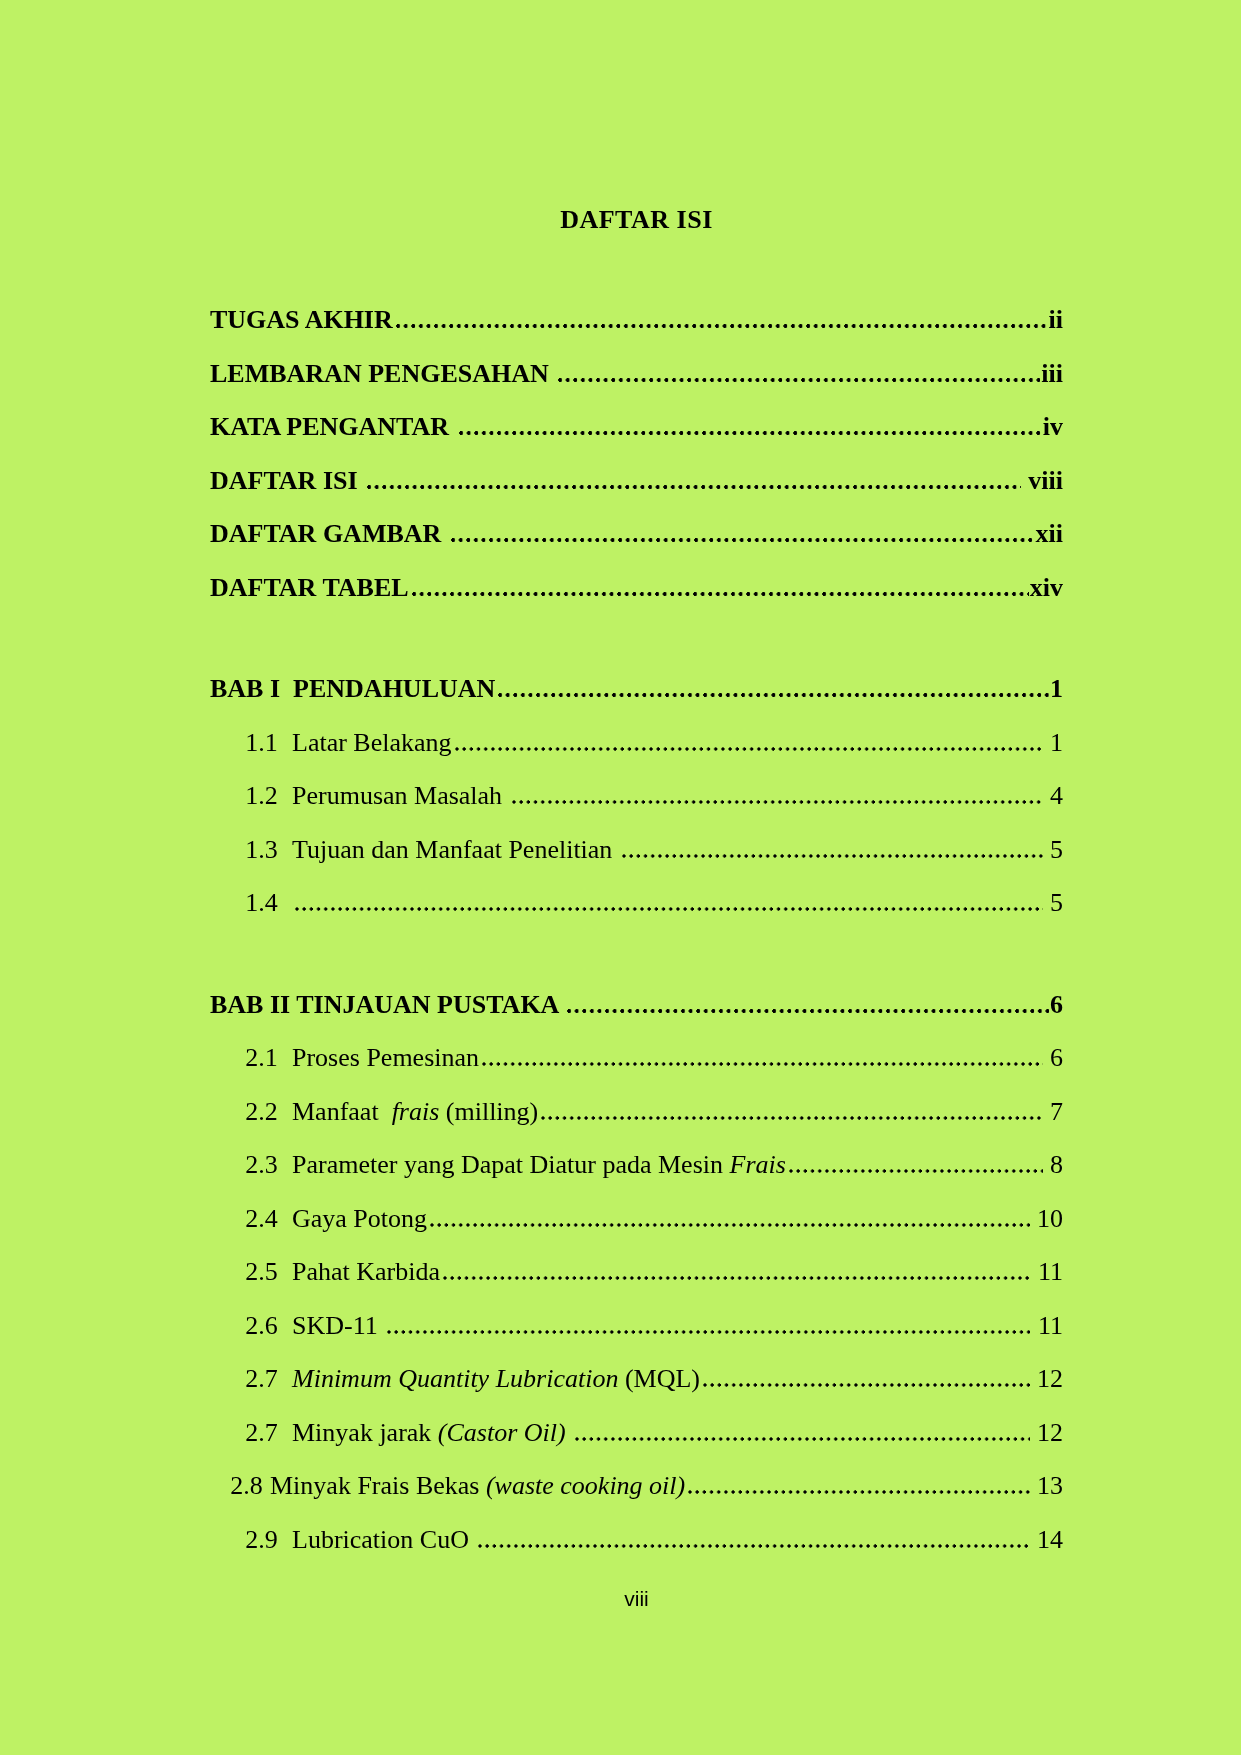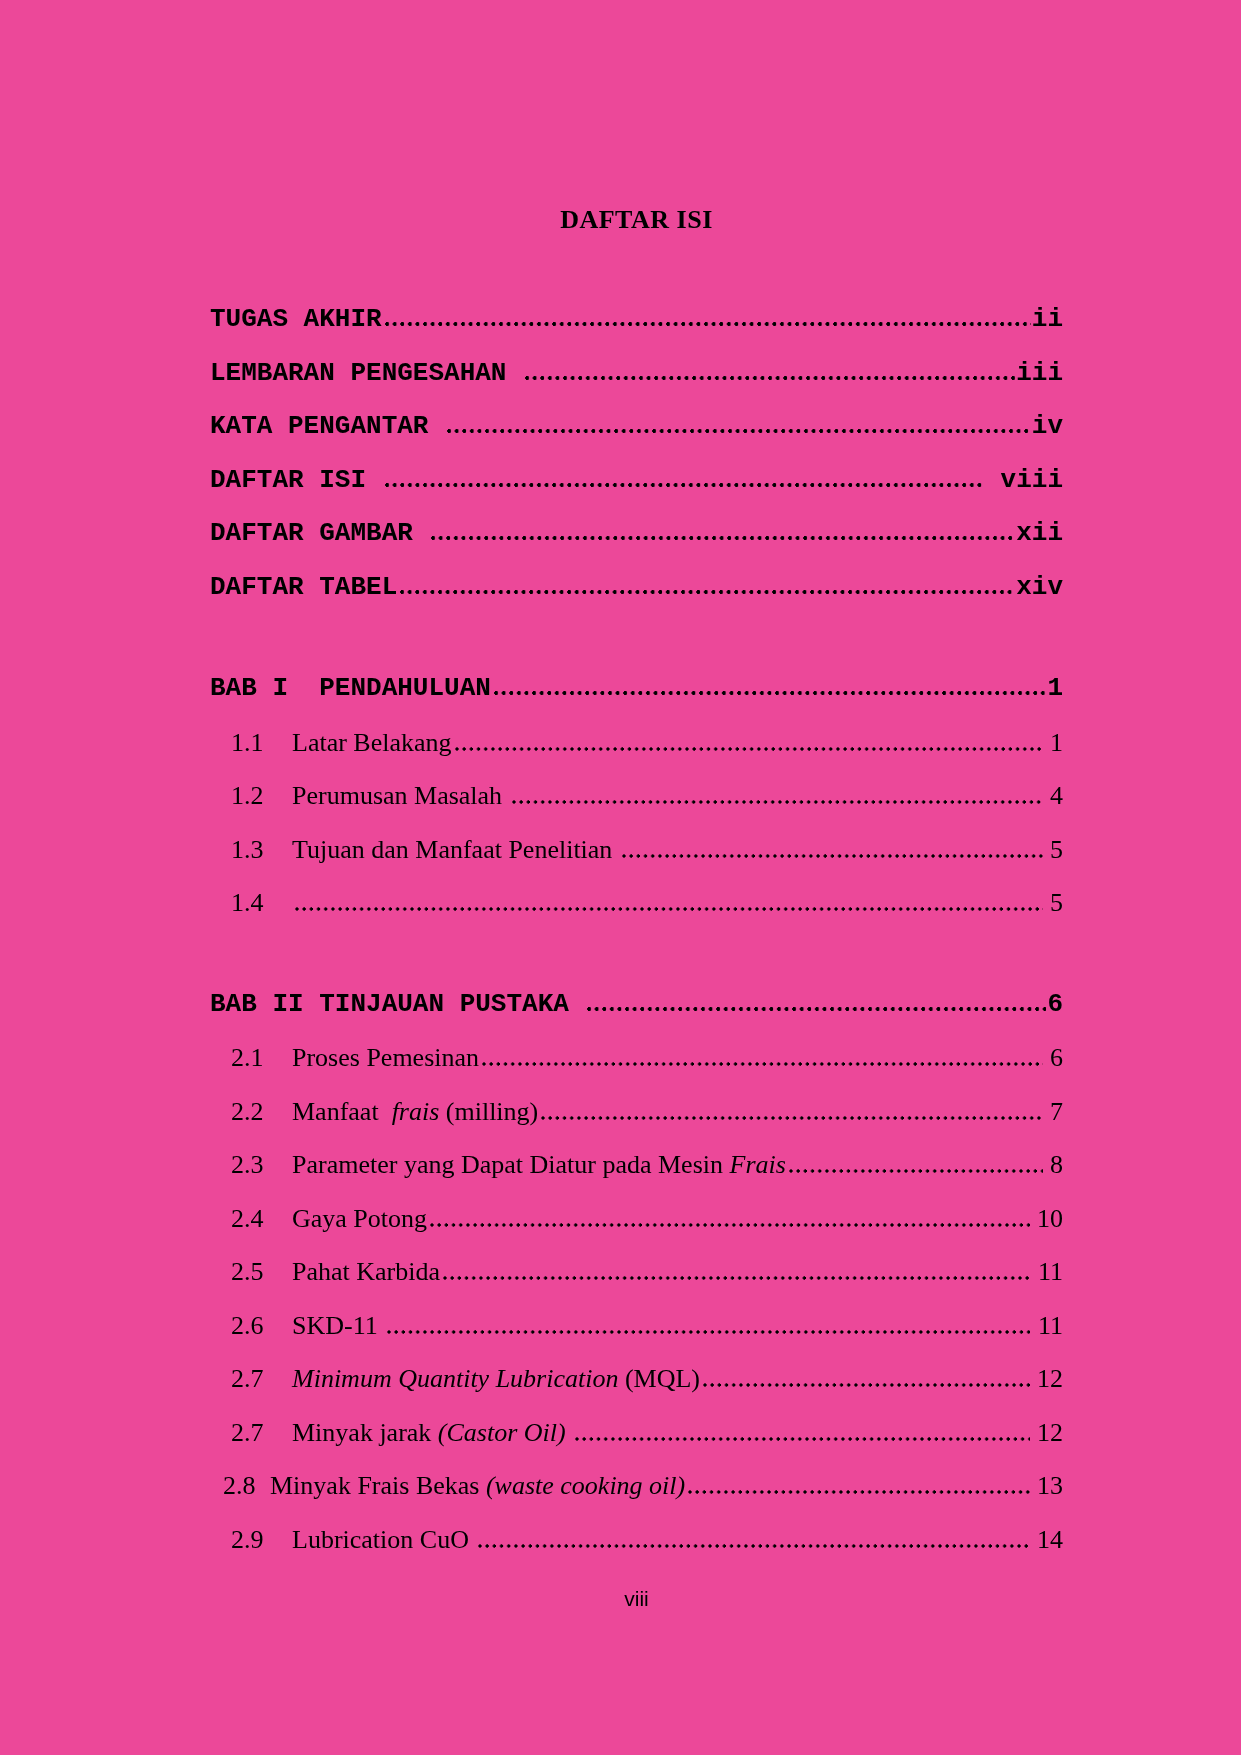--- a/index.html
+++ b/index.html
@@ -1,20 +1,20 @@
 <!DOCTYPE html>
 <html><head>
 <meta charset="utf-8">
 <style>
   html, body { margin: 0; padding: 0; background: #ffffff; }
   .page {
     position: relative;
     width: 1241px;
     height: 1755px;
-    background: #ec4899;
+    background: #bef264;
     color: #000000;
     font-family: "Liberation Serif", serif;
     overflow: hidden;
   }
   .content {
     margin-left: 210px;
     width: 853px;
     padding-top: 193px;
   }
   .doc-title {
@@ -26,23 +26,23 @@
   }
   .gap-title { height: 46px; }
   .gap-chapter { height: 48px; }
   .toc-row {
     display: flex;
     align-items: baseline;
     height: 53.5px;
     line-height: 53.5px;
     font-size: 26px;
   }
-  .toc-row.bold { font-weight: bold; font-family: Liberation Mono, monospace; }
+  .toc-row.bold { font-weight: bold; }
   .toc-label, .toc-title, .toc-num, .toc-page { white-space: pre; flex: 0 0 auto; }
-  .sub .toc-num { margin-left: 21px; width: 61px; }
+  .sub .toc-num { margin-left: 21px; width: 61px; text-align: center; }
   .sub.tight .toc-num { margin-left: 13px; width: 47px; }
   .leader {
     flex: 1 1 auto;
     height: 4px;
     margin: 0 1px 0 3px;
     background-image: radial-gradient(circle at 2px 2px, #000 1.45px, transparent 1.85px);
     background-size: 7.2px 4px;
     background-repeat: repeat-x;
     background-position: left bottom;
   }

